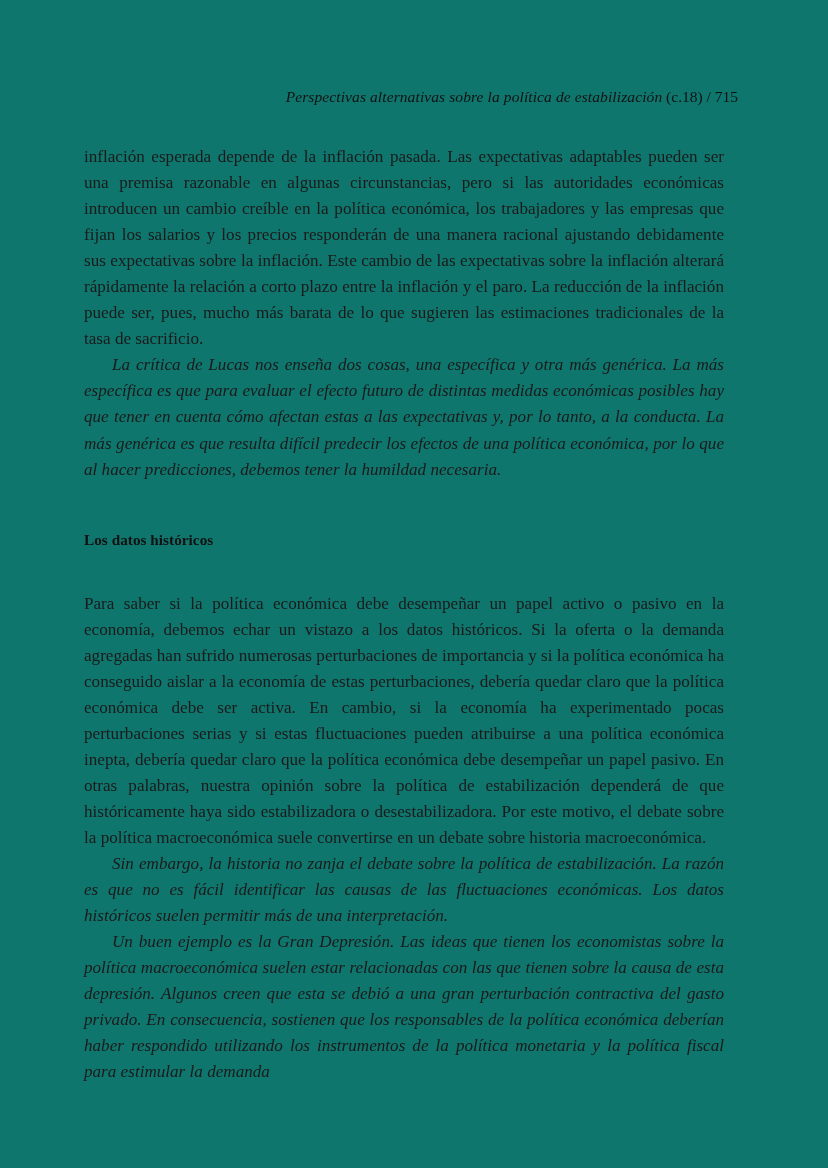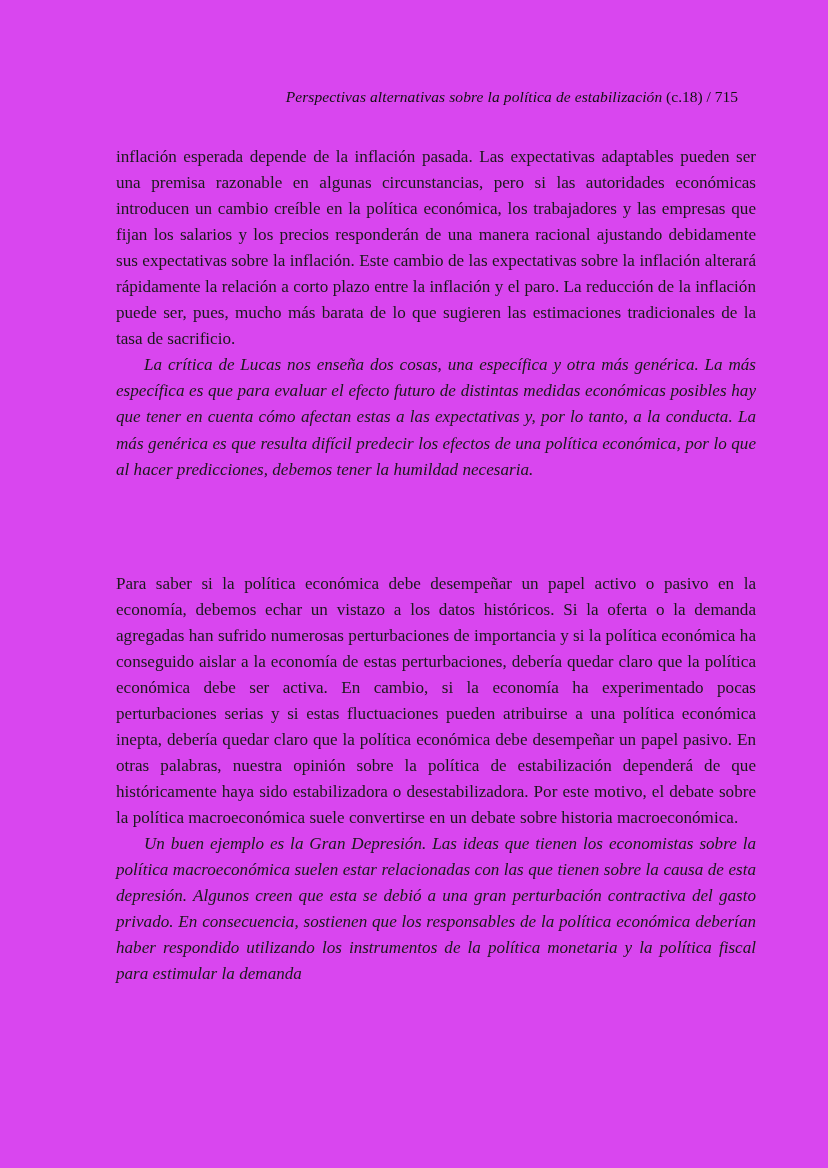--- a/index.html
+++ b/index.html
@@ -4,21 +4,21 @@
 <style>
   html, body {
     margin: 0;
     padding: 0;
     background: #ffffff;
   }
   .page {
     position: relative;
     width: 828px;
     height: 1168px;
-    background: #d946ef;
+    background: #0f766e;
     overflow: hidden;
     font-family: "Liberation Serif", "DejaVu Serif", serif;
     color: #1a1a1a;
     box-sizing: border-box;
   }
   .running-head {
     position: absolute;
     top: 88px;
     left: 98px;
     width: 640px;
@@ -31,21 +31,21 @@
   .running-head .rh-title {
     font-style: italic;
     letter-spacing: 0.1px;
   }
   .running-head .rh-folio {
     font-style: normal;
   }
   .textblock {
     position: absolute;
     top: 144px;
-    left: 116px;
+    left: 84px;
     width: 640px;
   }
   p.body {
     margin: 0;
     font-size: 17.1px;
     line-height: 26.05px;
     text-align: justify;
     text-justify: inter-word;
     hyphens: manual;
     color: #1a1a1a;
@@ -76,22 +76,24 @@
   </div>
 
   <div class="textblock">
 
     <p class="body">inflación esperada depende de la inflación pasada. Las expectativas adaptables pueden ser una premisa razonable en algunas circunstancias, pero si las autoridades económicas introducen un cambio creíble en la política económica, los trabajadores y las empresas que fijan los salarios y los precios responderán de una manera racional ajustando debidamente sus expectativas sobre la inflación. Este cambio de las expectativas sobre la inflación alterará rápidamente la relación a corto plazo entre la inflación y el paro. La reducción de la inflación puede ser, pues, mucho más barata de lo que sugieren las estimaciones tradicionales de la tasa de sacrificio.</p>
 
     <p class="body indent">La crítica de Lucas nos enseña dos cosas, una específica y otra más genérica. La más específica es que para evaluar el efecto futuro de distintas medidas económicas posibles hay que tener en cuenta cómo afectan estas a las expectativas y, por lo tanto, a la conducta. La más genérica es que resulta difícil predecir los efectos de una política económica, por lo que al hacer predicciones, debemos tener la humildad necesaria.</p>
 
     <div class="gap-before-heading"></div>
 
+    <h2 class="section-heading">Los datos históricos</h2>
 
     <div class="gap-after-heading"></div>
 
     <p class="body">Para saber si la política económica debe desempeñar un papel activo o pasivo en la economía, debemos echar un vistazo a los datos históricos. Si la oferta o la demanda agregadas han sufrido numerosas perturbaciones de importancia y si la política económica ha conseguido aislar a la economía de estas perturbaciones, debería quedar claro que la política económica debe ser activa. En cambio, si la economía ha experimentado pocas perturbaciones serias y si estas fluctuaciones pueden atribuirse a una política económica inepta, debería quedar claro que la política económica debe desempeñar un papel pasivo. En otras palabras, nuestra opinión sobre la política de estabilización dependerá de que históricamente haya sido estabilizadora o desestabilizadora. Por este motivo, el debate sobre la política macroeconómica suele convertirse en un debate sobre historia macroeconómica.</p>
 
+    <p class="body indent">Sin embargo, la historia no zanja el debate sobre la política de estabilización. La razón es que no es fácil identificar las causas de las fluctuaciones económicas. Los datos históricos suelen permitir más de una interpretación.</p>
 
     <p class="body indent">Un buen ejemplo es la Gran Depresión. Las ideas que tienen los economistas sobre la política macroeconómica suelen estar relacionadas con las que tienen sobre la causa de esta depresión. Algunos creen que esta se debió a una gran perturbación contractiva del gasto privado. En consecuencia, sostienen que los responsables de la política económica deberían haber respondido utilizando los instrumentos de la política monetaria y la política fiscal para estimular la demanda</p>
 
   </div>
 </div>
 
 </body></html>

